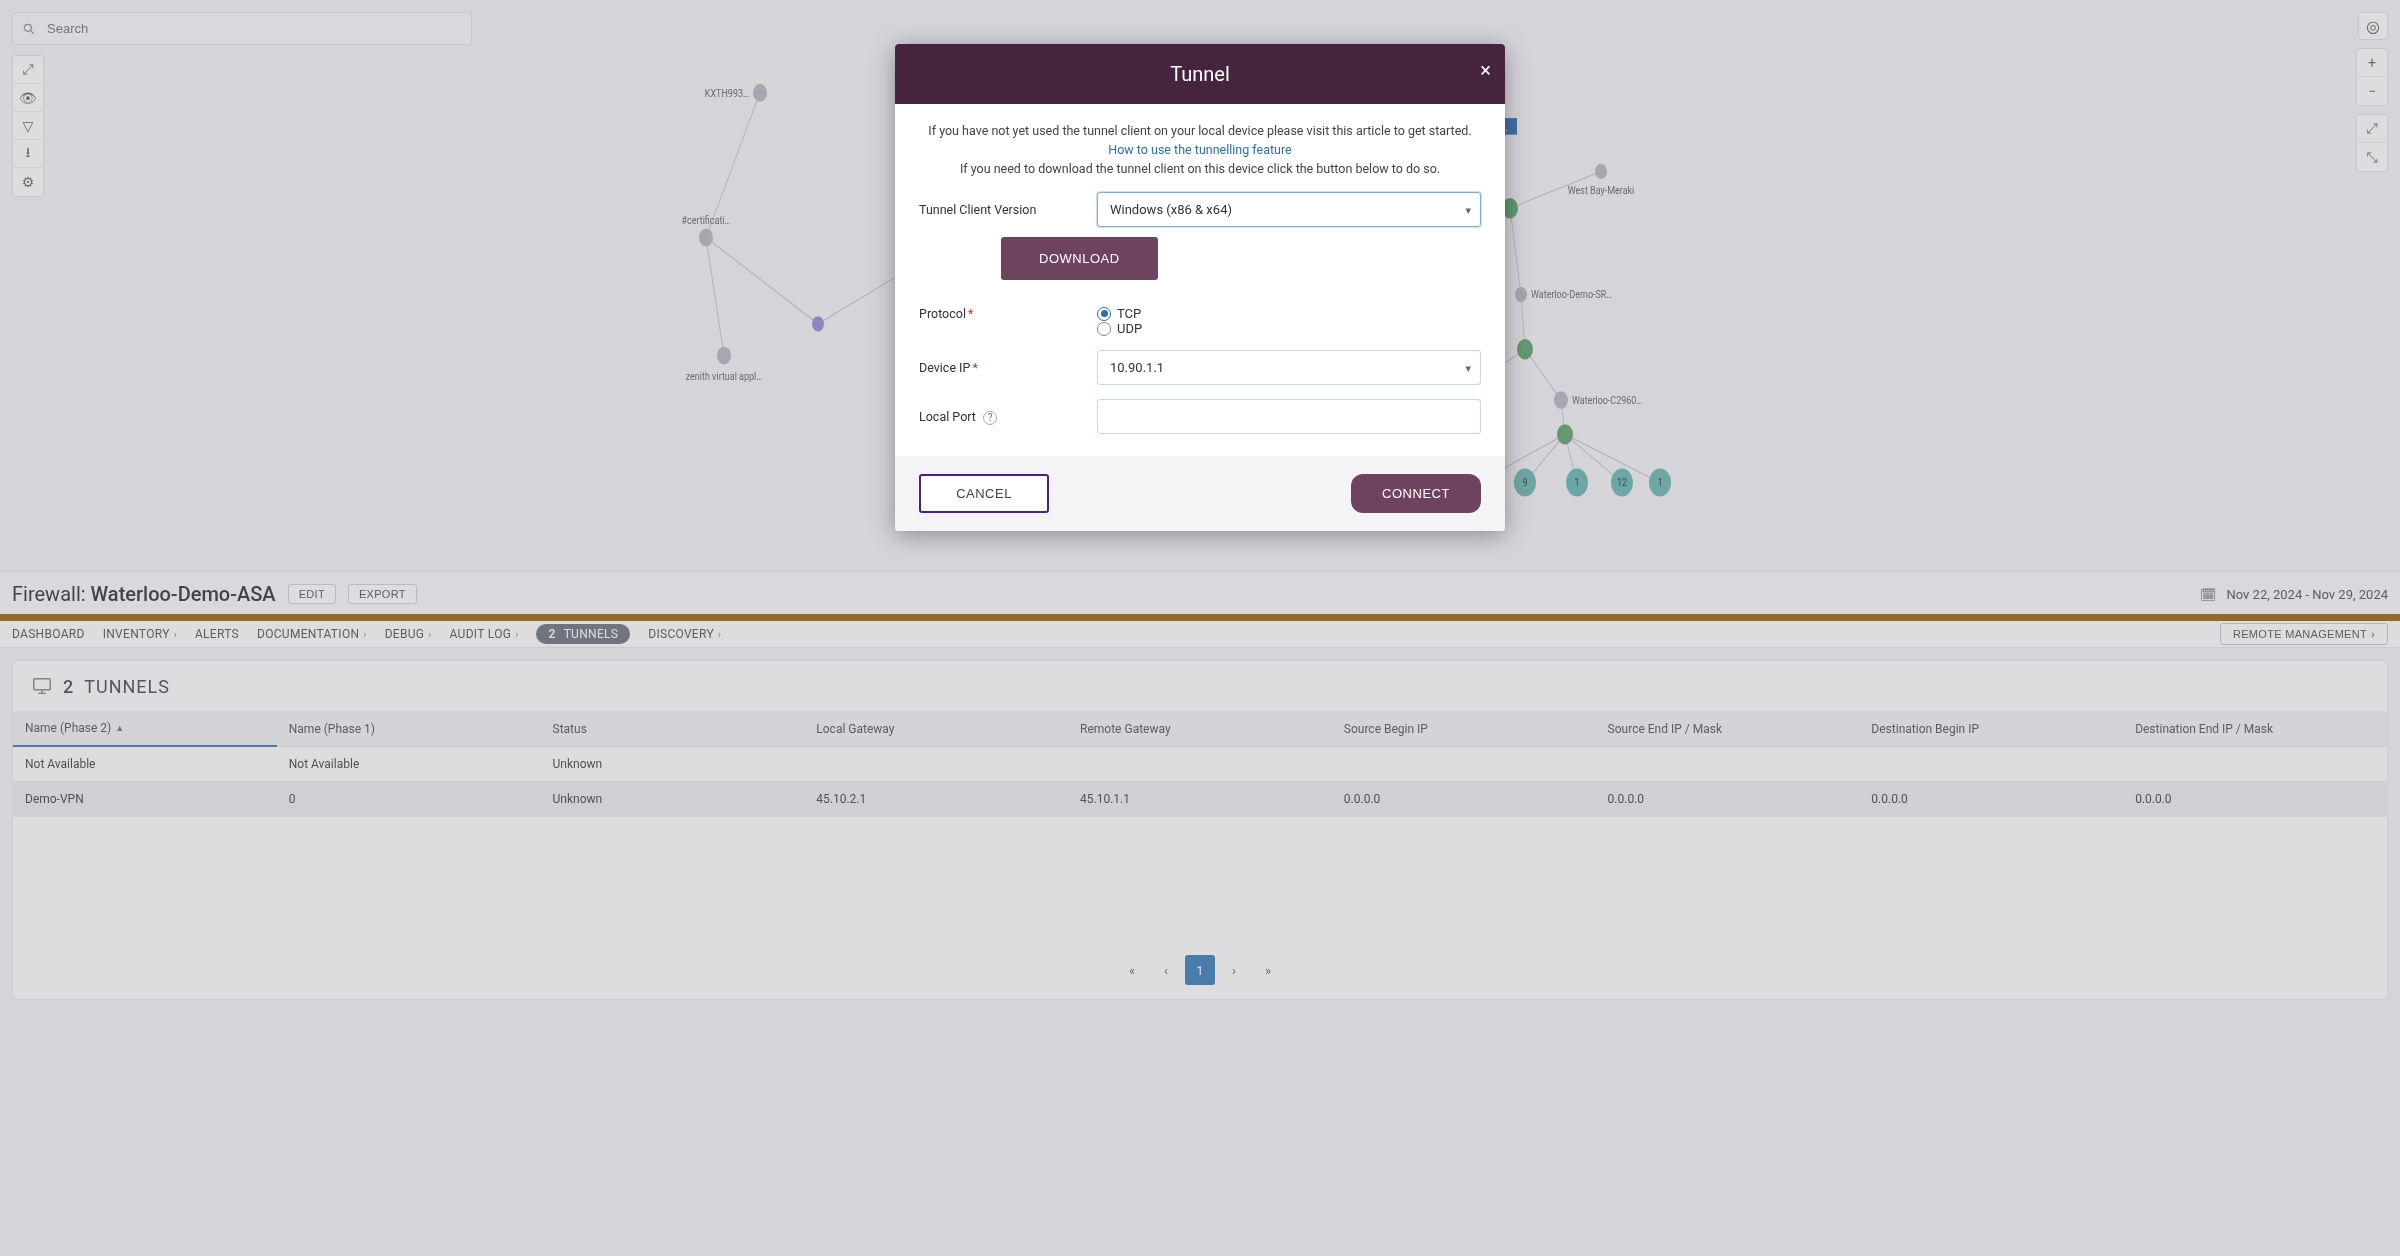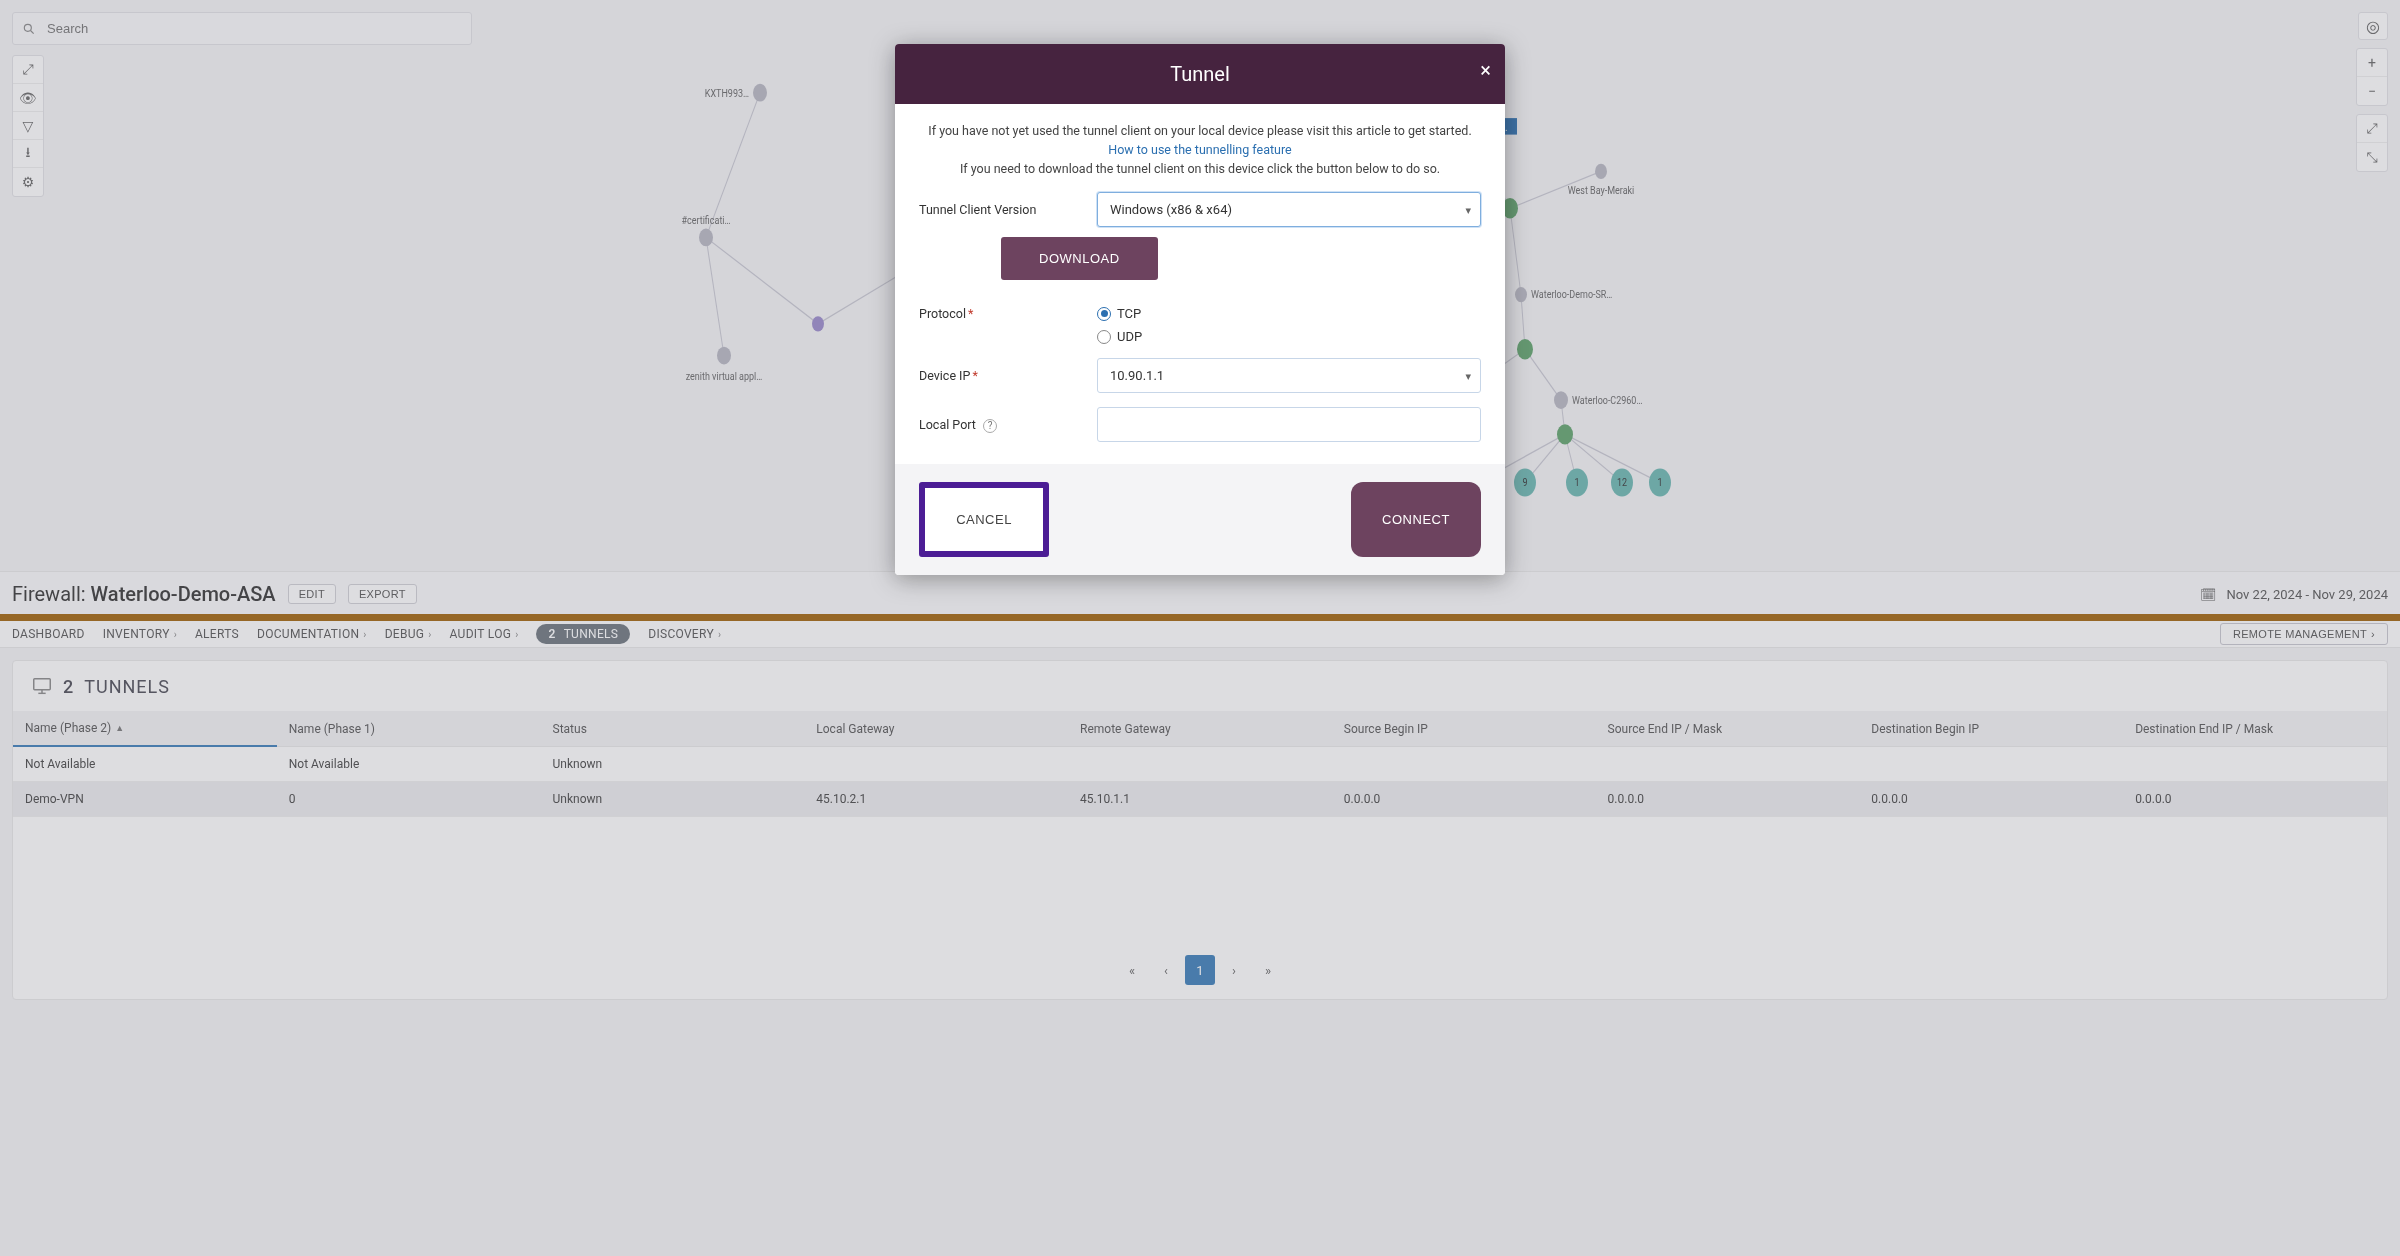--- a/index.html
+++ b/index.html
@@ -73,28 +73,28 @@
 .form-row .label { width:160px; font-size:12.5px; color:#333; }
 .form-row .req { color:#c0392b; margin-left:2px; }
 .form-row .help { display:inline-flex; width:14px; height:14px; border-radius:50%; border:1px solid #aaa; font-size:10px; align-items:center; justify-content:center; margin-left:4px; color:#777; }
 .form-row .field { flex:1; }
 .select, .text-input { width:100%; padding:9px 30px 9px 12px; border:1px solid #c7d6e8; border-radius:3px; font-size:13px; color:#333; background:#fff; }
 .select.highlight { border-color:#7faede; box-shadow:0 0 0 1px #cfe2f6; }
 .select-wrap { position:relative; }
 .select-caret { position:absolute; right:10px; top:50%; transform:translateY(-50%); font-size:11px; color:#666; pointer-events:none; }
 .download-row { margin-left:82px; margin-top:10px; }
 .download-btn { background:#6d435f; color:#fff; border:none; padding:14px 38px; font-size:13px; border-radius:3px; cursor:pointer; letter-spacing:.5px; }
-.radio-row { display:flex; flex-direction:column; gap:8px; }
+.radio-row { display:flex; flex-direction:column; }
 .radio-row label { display:flex; align-items:center; gap:6px; cursor:pointer; font-size:13px; color:#333; }
 .radio { width:14px; height:14px; border-radius:50%; border:1px solid #888; display:inline-flex; align-items:center; justify-content:center; }
 .radio.checked { border-color:#2b6fb0; }
 .radio.checked::after { content:''; width:7px; height:7px; background:#2b6fb0; border-radius:50%; }
 
 .modal-footer { background:#f4f4f6; padding:18px 24px; display:flex; justify-content:space-between; }
-.cancel-btn { width:130px; padding:24px; background:#fff; border:6px solid #4c1d95; border-radius:3px; font-size:13px; color:#444; cursor:pointer; letter-spacing:.5px; }
+.cancel-btn { width:130px; padding:10px; background:#fff; border:2px solid #4c1d95; border-radius:3px; font-size:13px; color:#444; cursor:pointer; letter-spacing:.5px; }
 .connect-btn { width:130px; padding:10px; background:#6d435f; border:none; border-radius:12px; font-size:13px; color:#fff; cursor:pointer; letter-spacing:.5px; }
 </style>
 </head>
 <body>
 
 <div class="top-area">
   <div class="search-wrap">
     <svg class="search-icon-svg" viewBox="0 0 24 24" fill="none" stroke-width="2">
         <circle cx="10" cy="10" r="6"></circle>
         <line x1="15" y1="15" x2="20" y2="20"></line>

